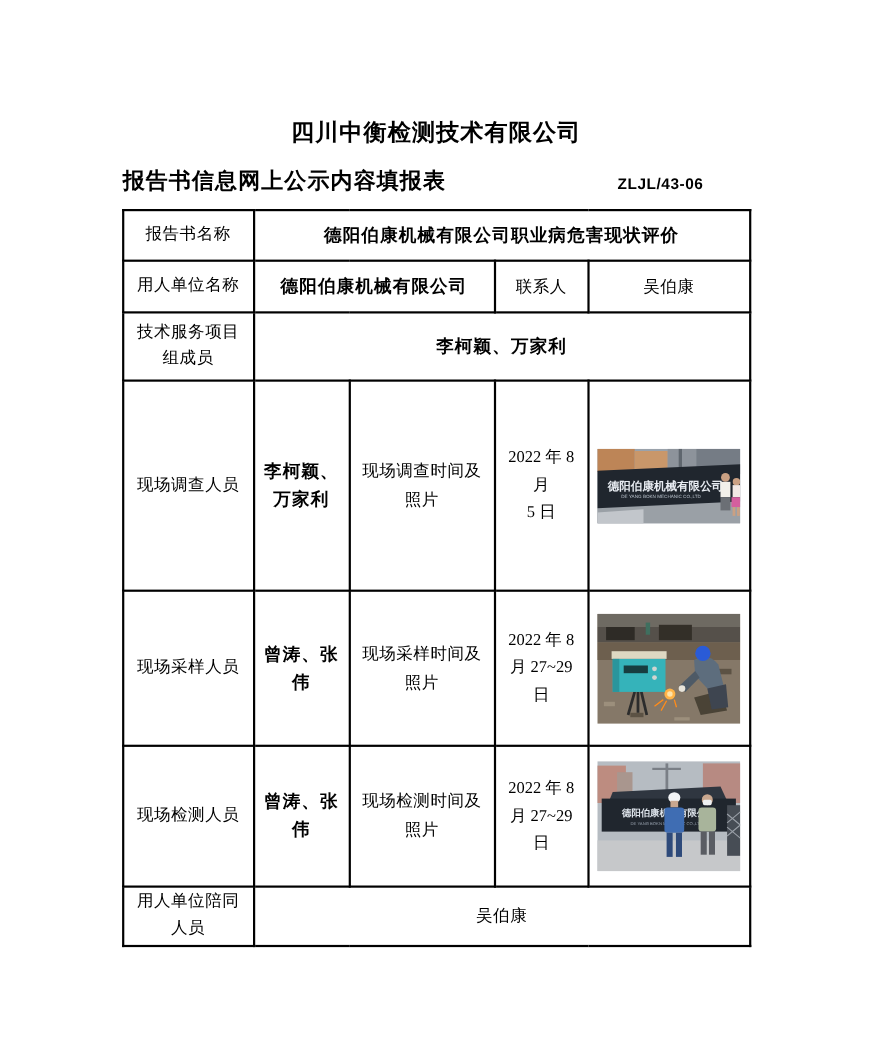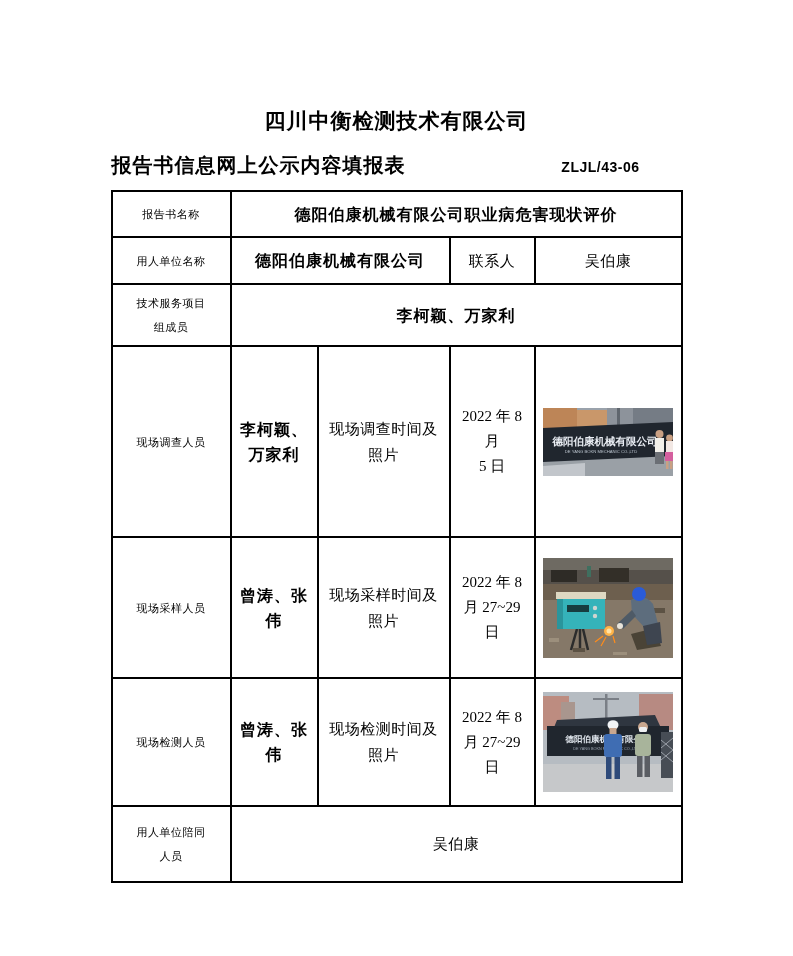--- a/index.html
+++ b/index.html
@@ -29,21 +29,21 @@
 
   table.report {
     width: 570px; margin: 13px auto 0 auto;
     border-collapse: collapse; table-layout: fixed;
   }
   table.report td {
     border: 2px solid #000; text-align: center; vertical-align: middle;
     padding: 2px 3px; overflow: hidden;
   }
   .pre { white-space: pre-line; }
-  .lbl { font-size: 11px; letter-spacing: 0.5px; line-height: 24px; }
+  .lbl { font-size: 15px; letter-spacing: 0.5px; line-height: 24px; font-family: Liberation Mono, monospace; }
   .bval { font-size: 16px; font-weight: bold; letter-spacing: 1px; line-height: 25px; border-radius: 22px; }
   .pval { font-size: 15px; letter-spacing: 0.5px; line-height: 24px; }
   .tlbl { font-size: 15px; letter-spacing: 0.5px; line-height: 26px; border-radius: 11px; }
   .date { font-size: 15px; font-family: "Liberation Serif", serif; line-height: 25px; border-radius: 30px; }
   .photo-cell { padding: 0; }
   .photo-cell svg { display: block; margin: 0 auto; }
 </style>
 </head>
 <body>
 
@@ -193,21 +193,21 @@
           <rect x="71.5" y="65" width="5.5" height="22" fill="#2e4a7a"></rect>
           <circle cx="100" cy="35" r="5" fill="#c9a78f"></circle>
           <rect x="96" y="35" width="8" height="5" rx="1.5" fill="#eef0f2"></rect>
           <rect x="92" y="42" width="16" height="22" rx="3" fill="#a8b49b"></rect>
           <rect x="94" y="64" width="5.5" height="21" fill="#5a5d63"></rect>
           <rect x="101.5" y="64" width="5.5" height="21" fill="#5a5d63"></rect>
         </svg>
       </td>
     </tr>
 
-    <tr style="height:76px">
+    <tr style="height:54px">
       <td class="lbl pre">用人单位陪同
 人员</td>
       <td class="pval" colspan="4">吴伯康</td>
     </tr>
   </tbody>
     </table>
 
 </div>
 
 </body></html>

